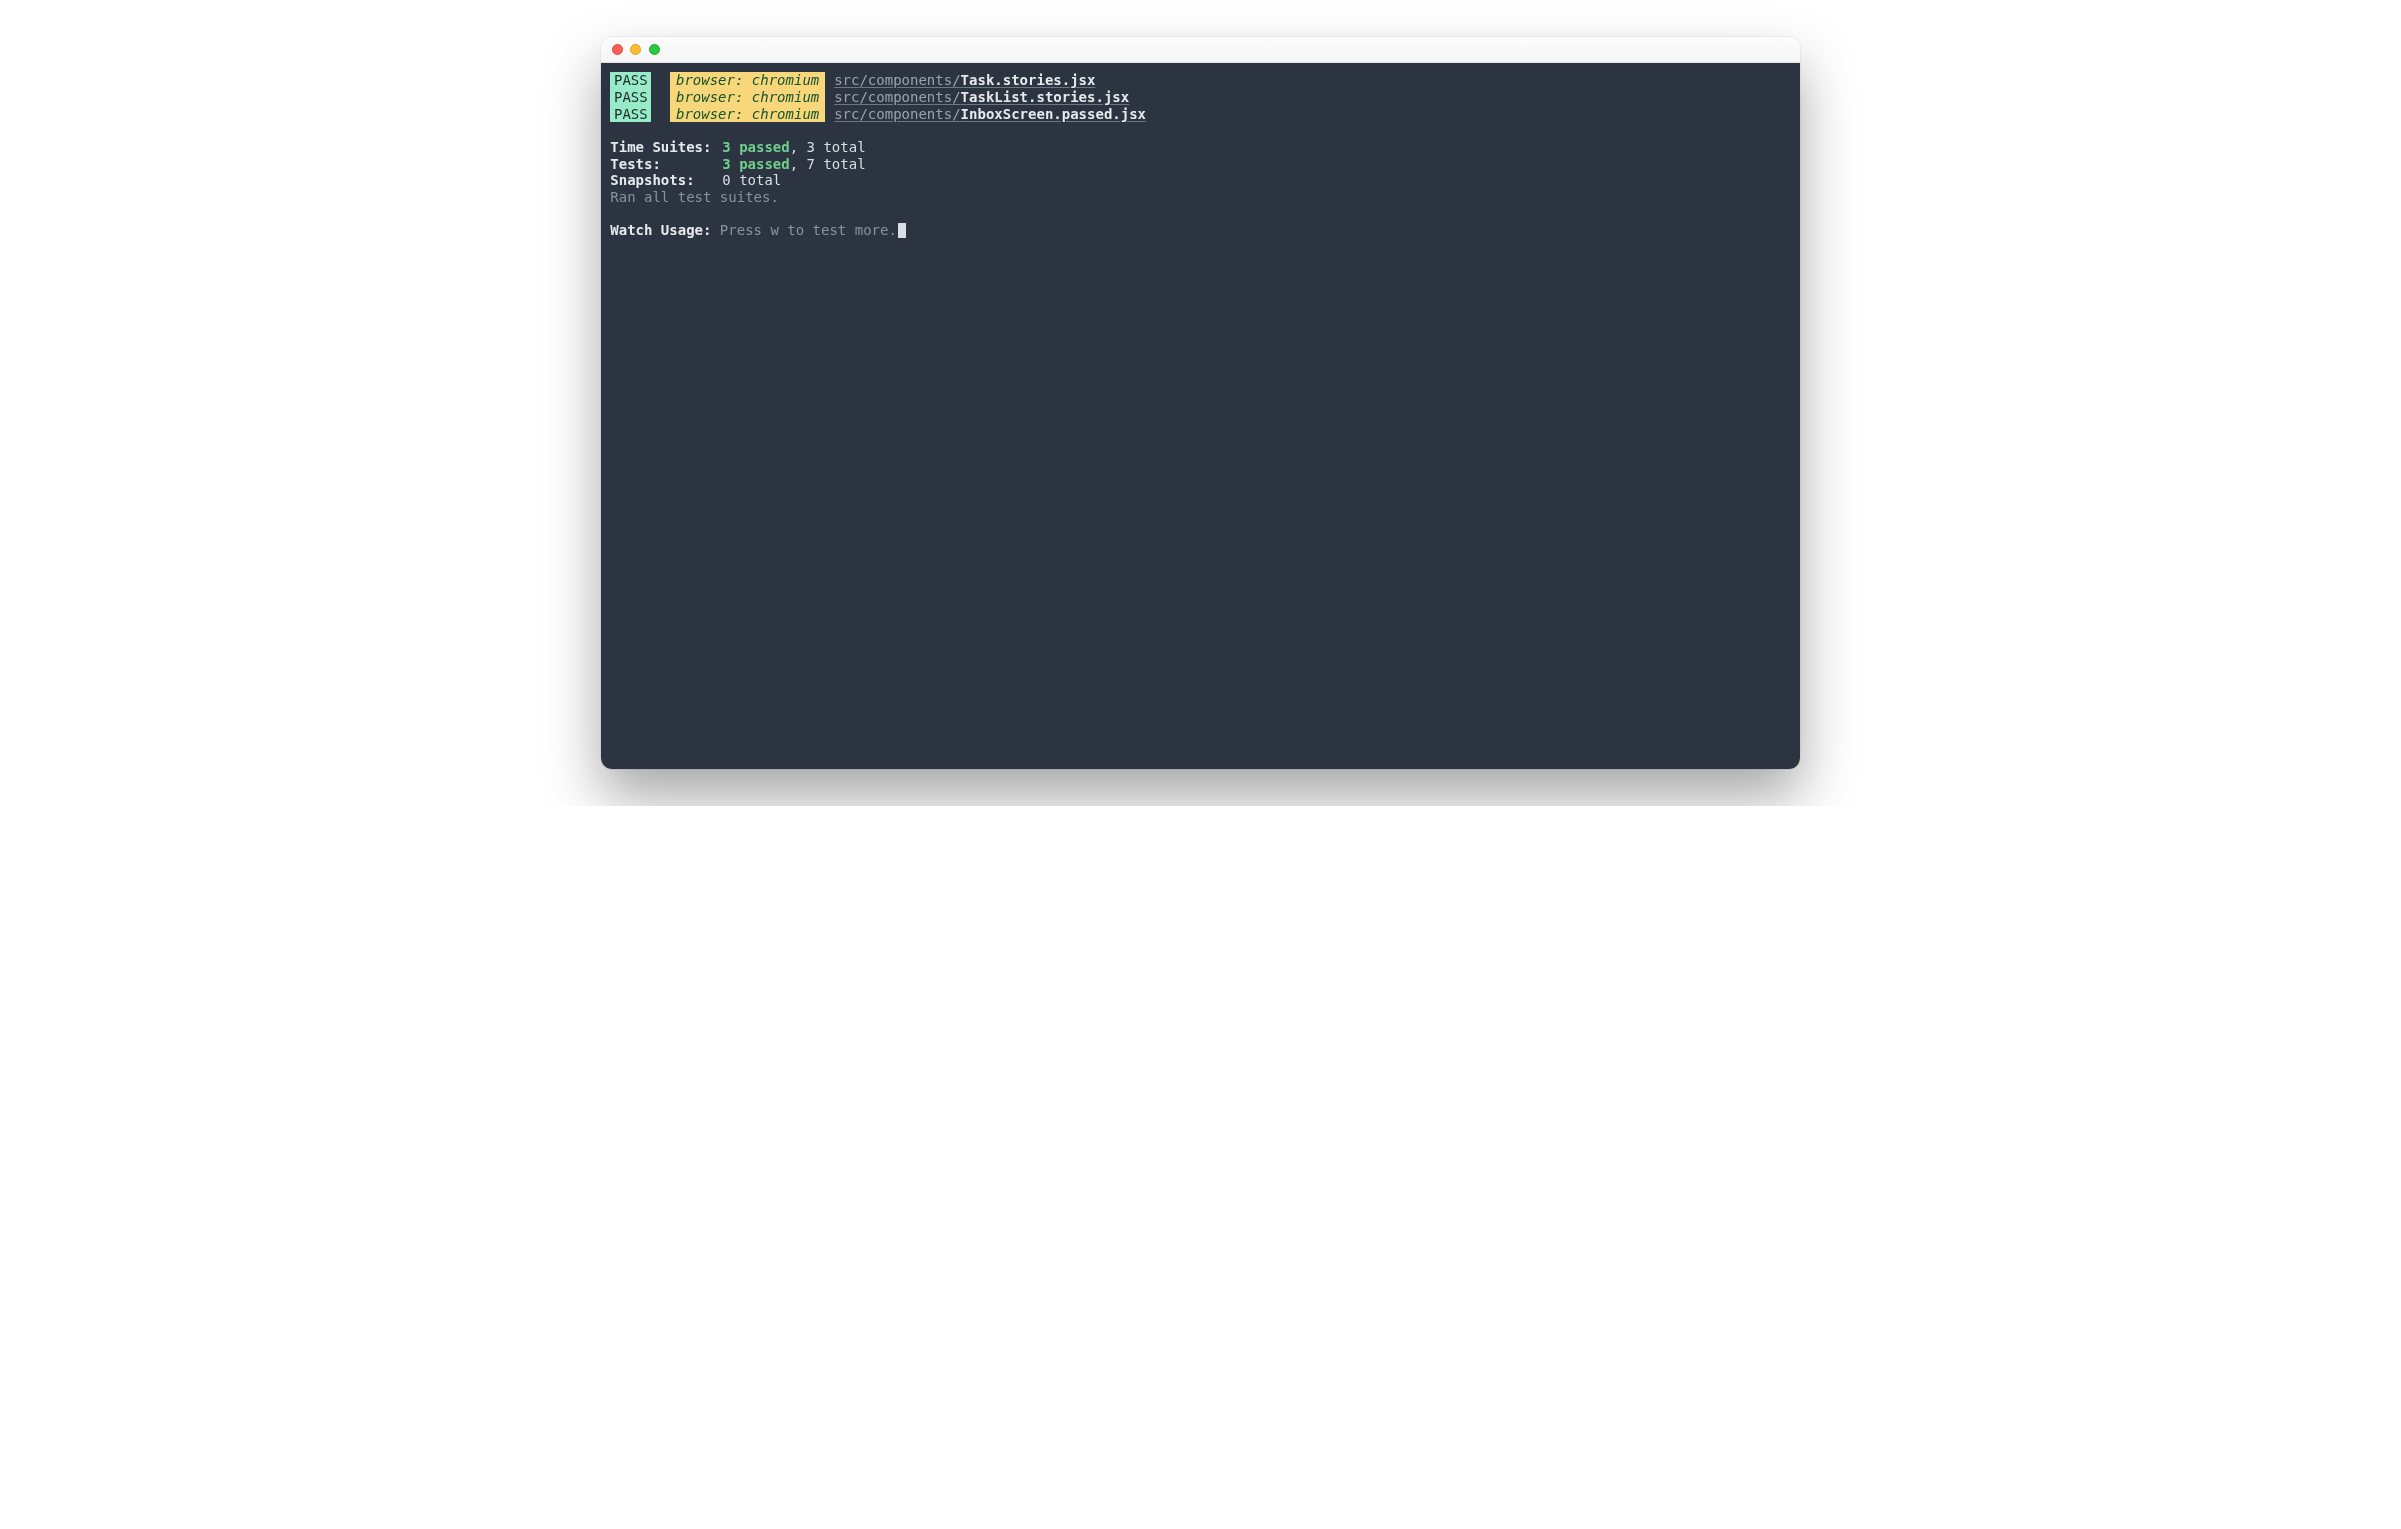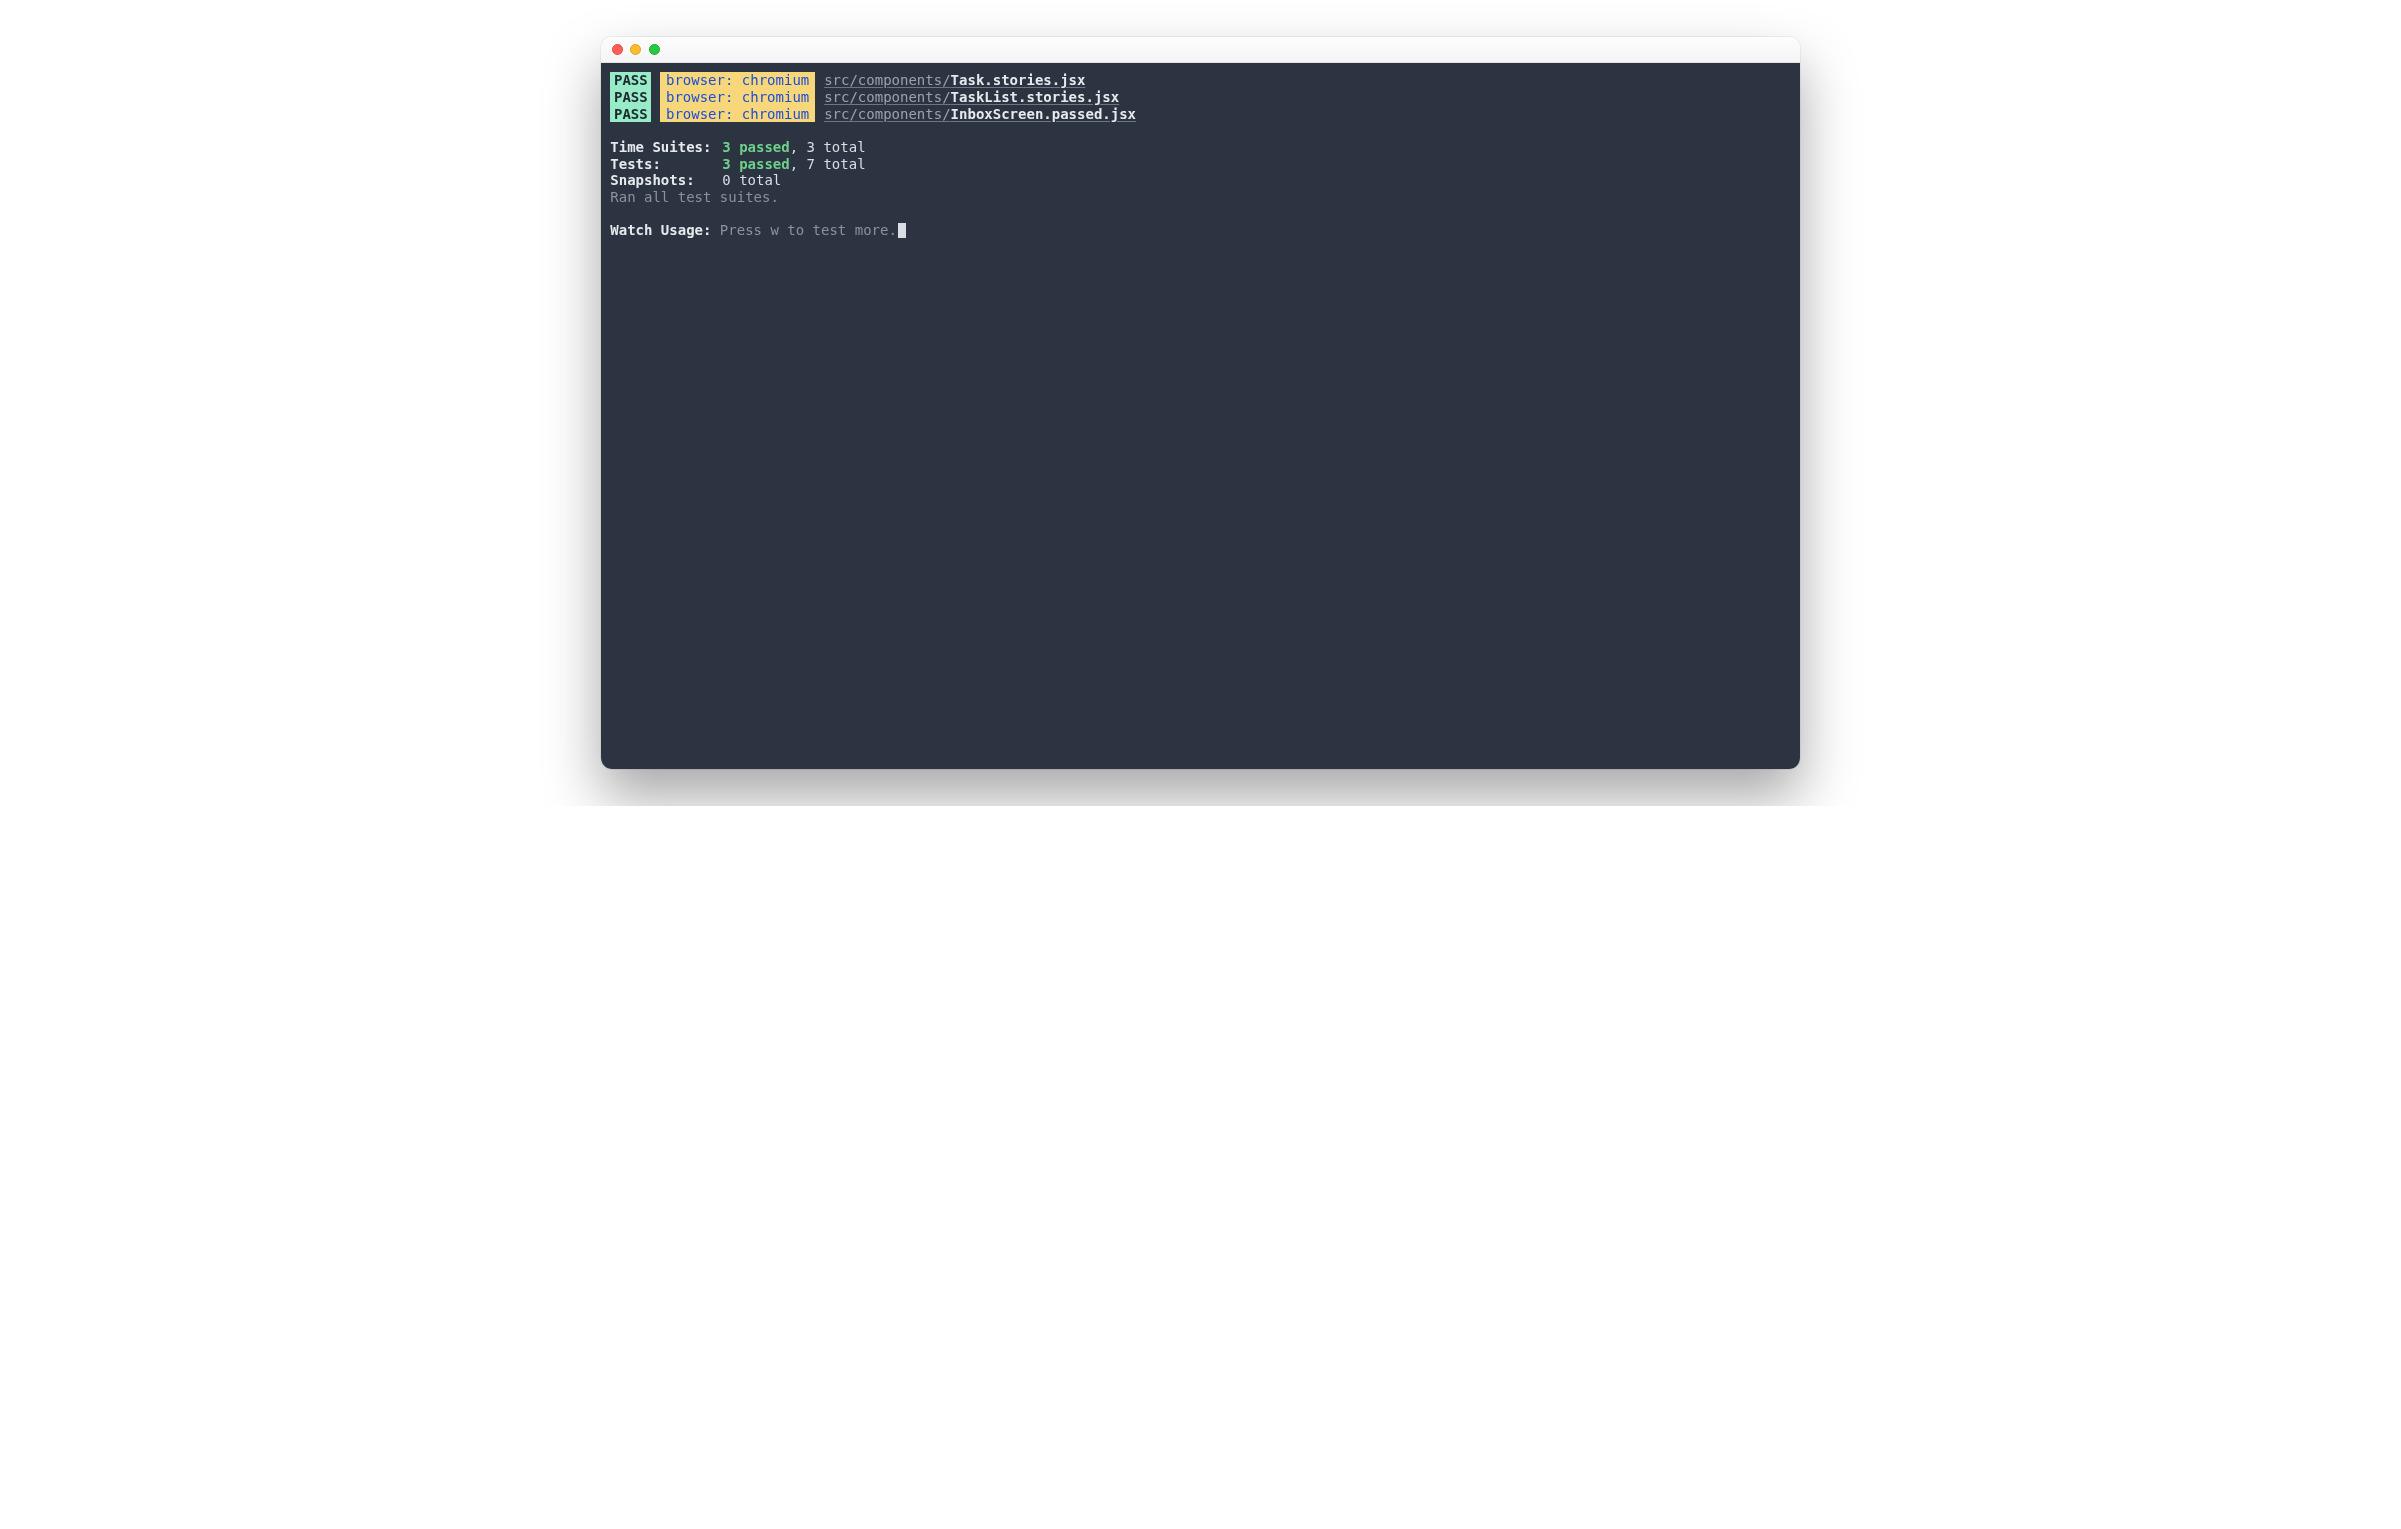--- a/index.html
+++ b/index.html
@@ -57,32 +57,33 @@
     .line {
       white-space: pre;
       display: flex;
       align-items: center;
       height: 16.7px;
     }
 
     .badge-pass {
       background: #97ebc6;
       color: #1c2a30;
-      font-weight: 700;
+      font-weight: 400;
       padding: 0 3.7px;
       display: inline-block;
       text-align: right;
     }
 
     .badge-browser {
       background: #f7d77a;
-      color: #1d4ed8;
+      color: #14532d;
       padding: 0 5.6px;
       display: inline-block;
-      margin-left: 9px;
+      margin-left: 19px;
+      font-style: italic;
     }
 
     .path-dim {
       color: #9aa3ad;
       text-decoration: underline;
       text-decoration-color: #6d7682;
       text-underline-offset: 1.9px;
     }
 
     .path-file {

